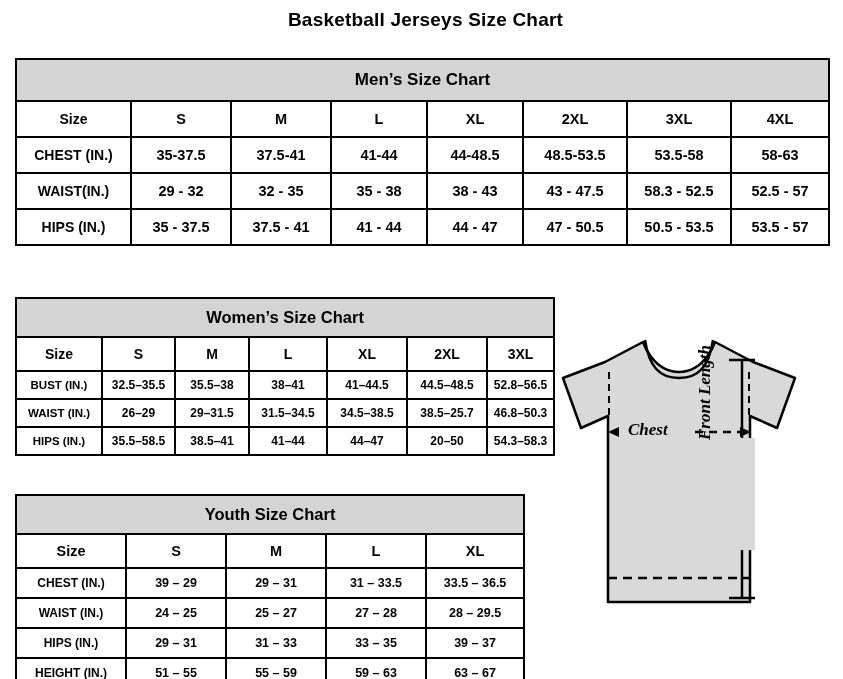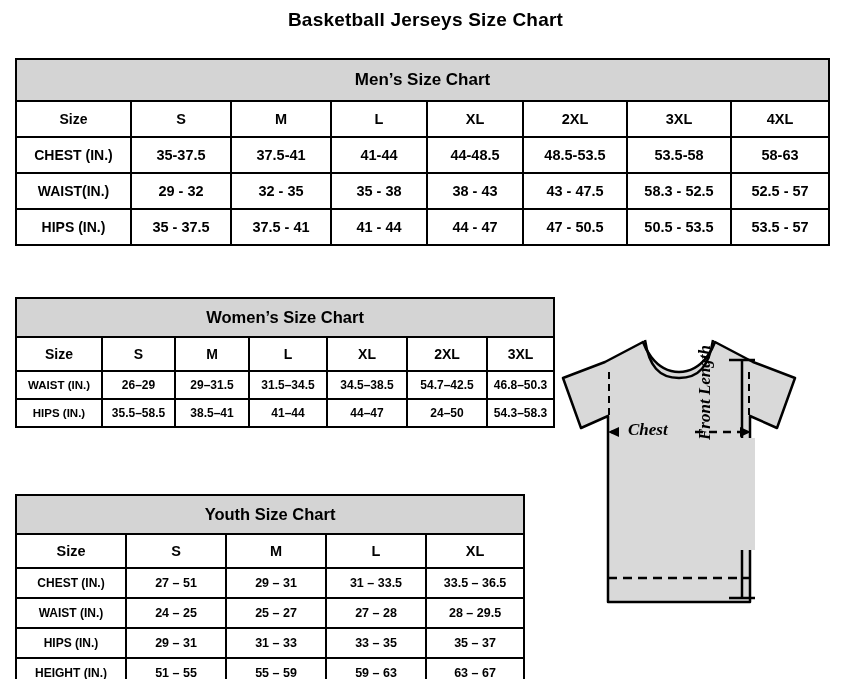--- a/index.html
+++ b/index.html
@@ -183,35 +183,44 @@
     <tr class="hdr-row">
       <td class="rowhdr">Size</td>
       <td>S</td>
       <td>M</td>
       <td>L</td>
       <td>XL</td>
       <td>2XL</td>
       <td>3XL</td>
     </tr>
     <tr>
+      <td class="rowhdr">BUST  (IN.)</td>
+      <td>32.5–35.5</td>
+      <td>35.5–38</td>
+      <td>38–41</td>
+      <td>41–44.5</td>
+      <td>44.5–48.5</td>
+      <td>52.8–56.5</td>
+    </tr>
+    <tr>
       <td class="rowhdr">WAIST  (IN.)</td>
       <td>26–29</td>
       <td>29–31.5</td>
       <td>31.5–34.5</td>
       <td>34.5–38.5</td>
-      <td>54.7–42.5</td>
+      <td>38.5–25.7</td>
       <td>46.8–50.3</td>
     </tr>
     <tr>
       <td class="rowhdr">HIPS  (IN.)</td>
       <td>35.5–58.5</td>
       <td>38.5–41</td>
       <td>41–44</td>
       <td>44–47</td>
-      <td>24–50</td>
+      <td>20–50</td>
       <td>54.3–58.3</td>
     </tr>
   </tbody>
 </table>
 
 <table class="chart" id="youth-chart">
   <colgroup>
     <col style="width:110px">
       <col style="width:100px">
       <col style="width:100px">
@@ -224,38 +233,38 @@
     </tr>
     <tr class="hdr-row">
       <td class="rowhdr">Size</td>
       <td>S</td>
       <td>M</td>
       <td>L</td>
       <td>XL</td>
     </tr>
     <tr>
       <td class="rowhdr">CHEST (IN.)</td>
-      <td>27  –  51</td>
+      <td>39  –  29</td>
       <td>29  –  31</td>
       <td>31  –  33.5</td>
       <td>33.5  –  36.5</td>
     </tr>
     <tr>
       <td class="rowhdr">WAIST  (IN.)</td>
       <td>24  –  25</td>
       <td>25  –  27</td>
       <td>27  –  28</td>
       <td>28  –  29.5</td>
     </tr>
     <tr>
       <td class="rowhdr">HIPS  (IN.)</td>
       <td>29  –  31</td>
       <td>31  –  33</td>
       <td>33  –  35</td>
-      <td>35  –  37</td>
+      <td>39  –  37</td>
     </tr>
     <tr>
       <td class="rowhdr">HEIGHT  (IN.)</td>
       <td>51  –  55</td>
       <td>55  –  59</td>
       <td>59  –  63</td>
       <td>63  –  67</td>
     </tr>
   </tbody>
 </table>

